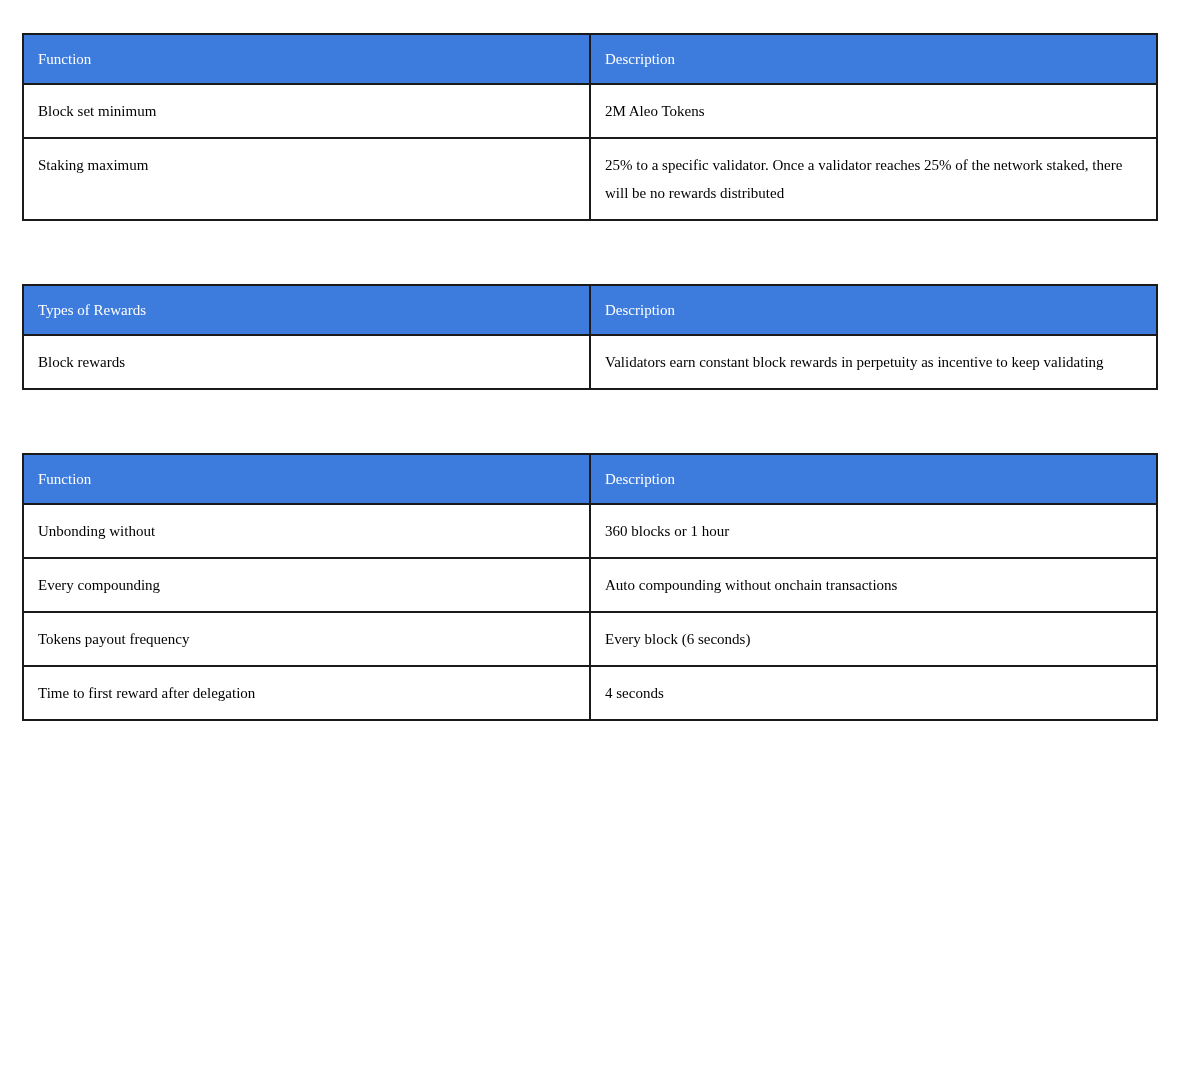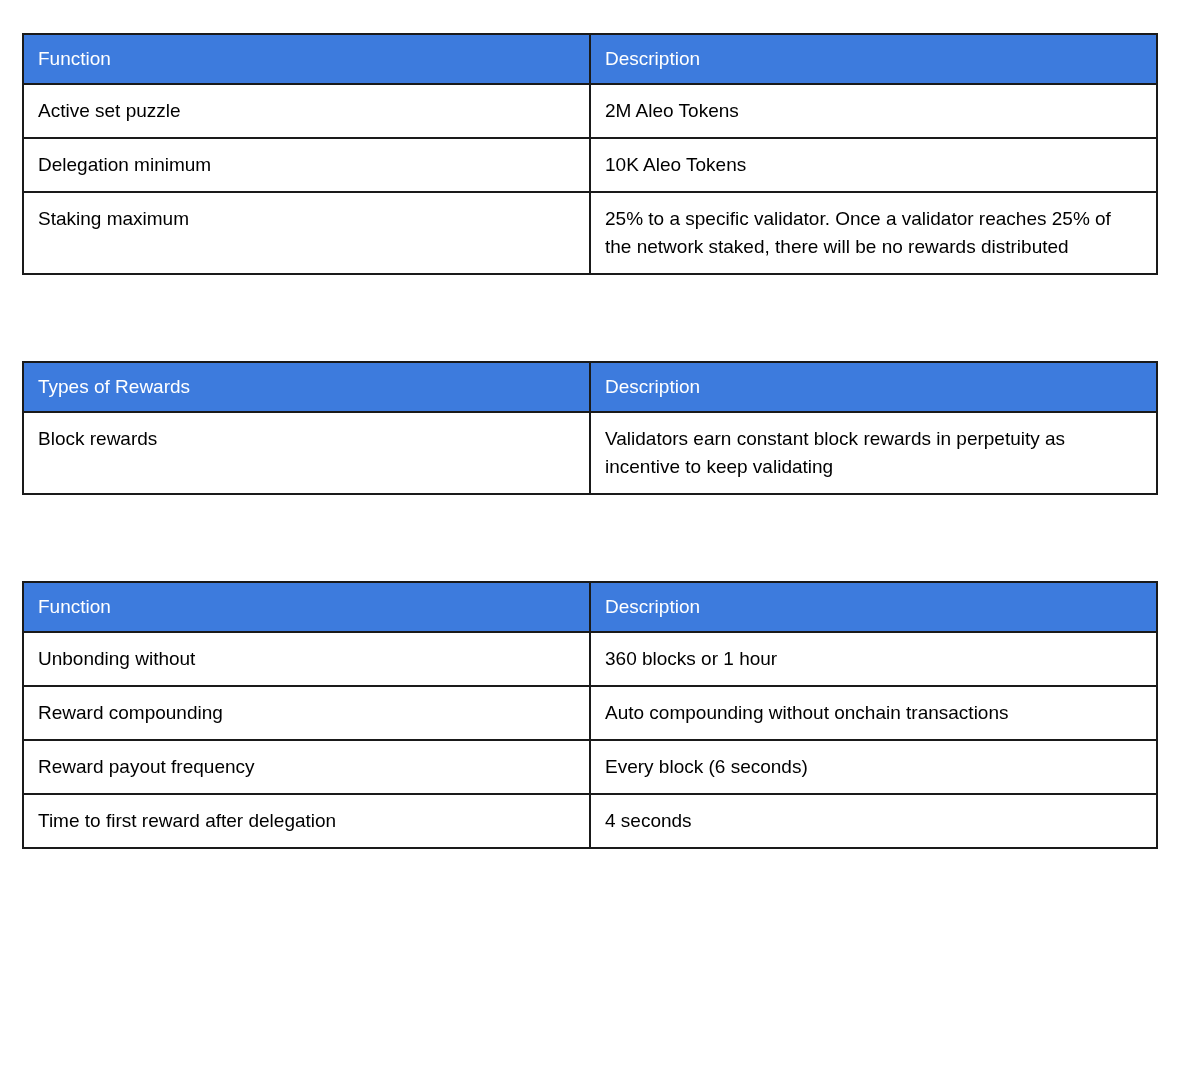--- a/index.html
+++ b/index.html
@@ -14,24 +14,25 @@
     color: #000000;
     box-sizing: border-box;
   }
   .page {
     padding: 33px 22px 0 22px;
   }
   table.doc-table {
     width: 100%;
     border-collapse: collapse;
     table-layout: fixed;
-    font-size: 19px;
+    font-size: 15px;
+    font-family: Liberation Serif, serif;
   }
   table.doc-table + table.doc-table {
-    margin-top: 86px;
+    margin-top: 63px;
     border-radius: 18px;
   }
   table.doc-table th,
   table.doc-table td {
     width: 50%;
     border: 2px solid #1a1a1a;
     text-align: left;
     vertical-align: top;
     line-height: 28px;
     padding: 12px 14px;
@@ -50,26 +51,22 @@
 <div class="page">
   <table class="doc-table">
       <thead>
         <tr>
           <th>Function</th>
           <th>Description</th>
         </tr>
       </thead>
       <tbody>
         <tr>
-          <td>Active set puzzle</td>
+          <td>Block set minimum</td>
           <td>2M Aleo Tokens</td>
-        </tr>
-        <tr>
-          <td>Delegation minimum</td>
-          <td>10K Aleo Tokens</td>
         </tr>
         <tr>
           <td>Staking maximum</td>
           <td>25% to a specific validator. Once a validator reaches 25% of the network staked, there will be no rewards distributed</td>
         </tr>
       </tbody>
     </table>
   <table class="doc-table">
       <thead>
         <tr>
@@ -90,25 +87,25 @@
           <th>Function</th>
           <th>Description</th>
         </tr>
       </thead>
       <tbody>
         <tr>
           <td>Unbonding without</td>
           <td>360 blocks or 1 hour</td>
         </tr>
         <tr>
-          <td>Reward compounding</td>
+          <td>Every compounding</td>
           <td>Auto compounding without onchain transactions</td>
         </tr>
         <tr>
-          <td>Reward payout frequency</td>
+          <td>Tokens payout frequency</td>
           <td>Every block (6 seconds)</td>
         </tr>
         <tr>
           <td>Time to first reward after delegation</td>
           <td>4 seconds</td>
         </tr>
       </tbody>
     </table>
 </div>
 

